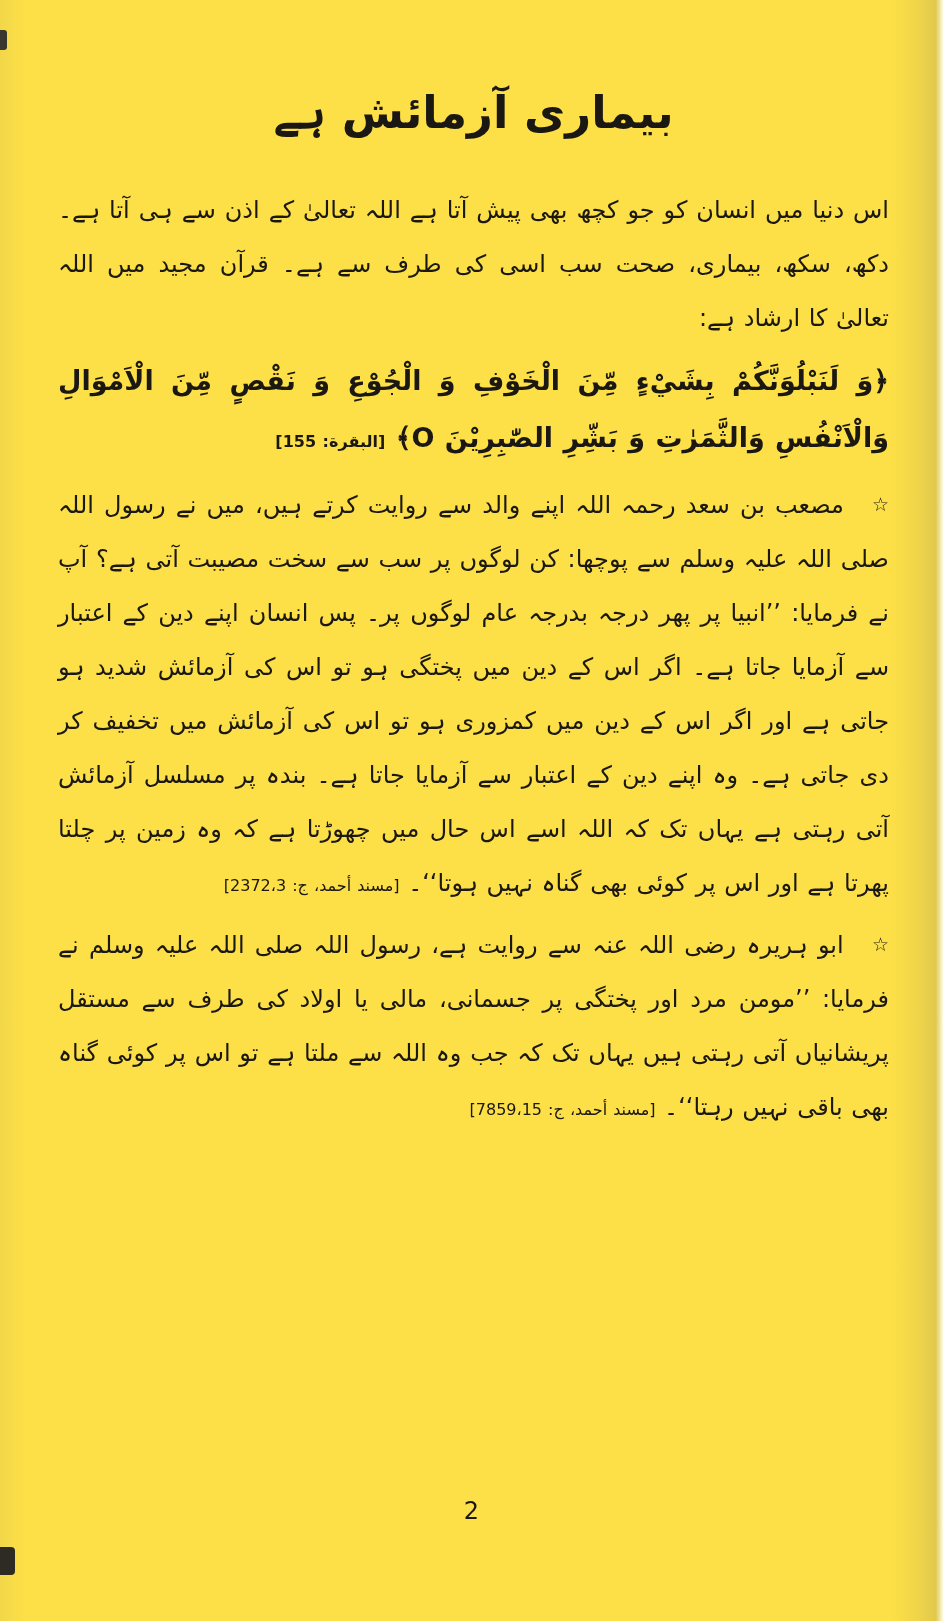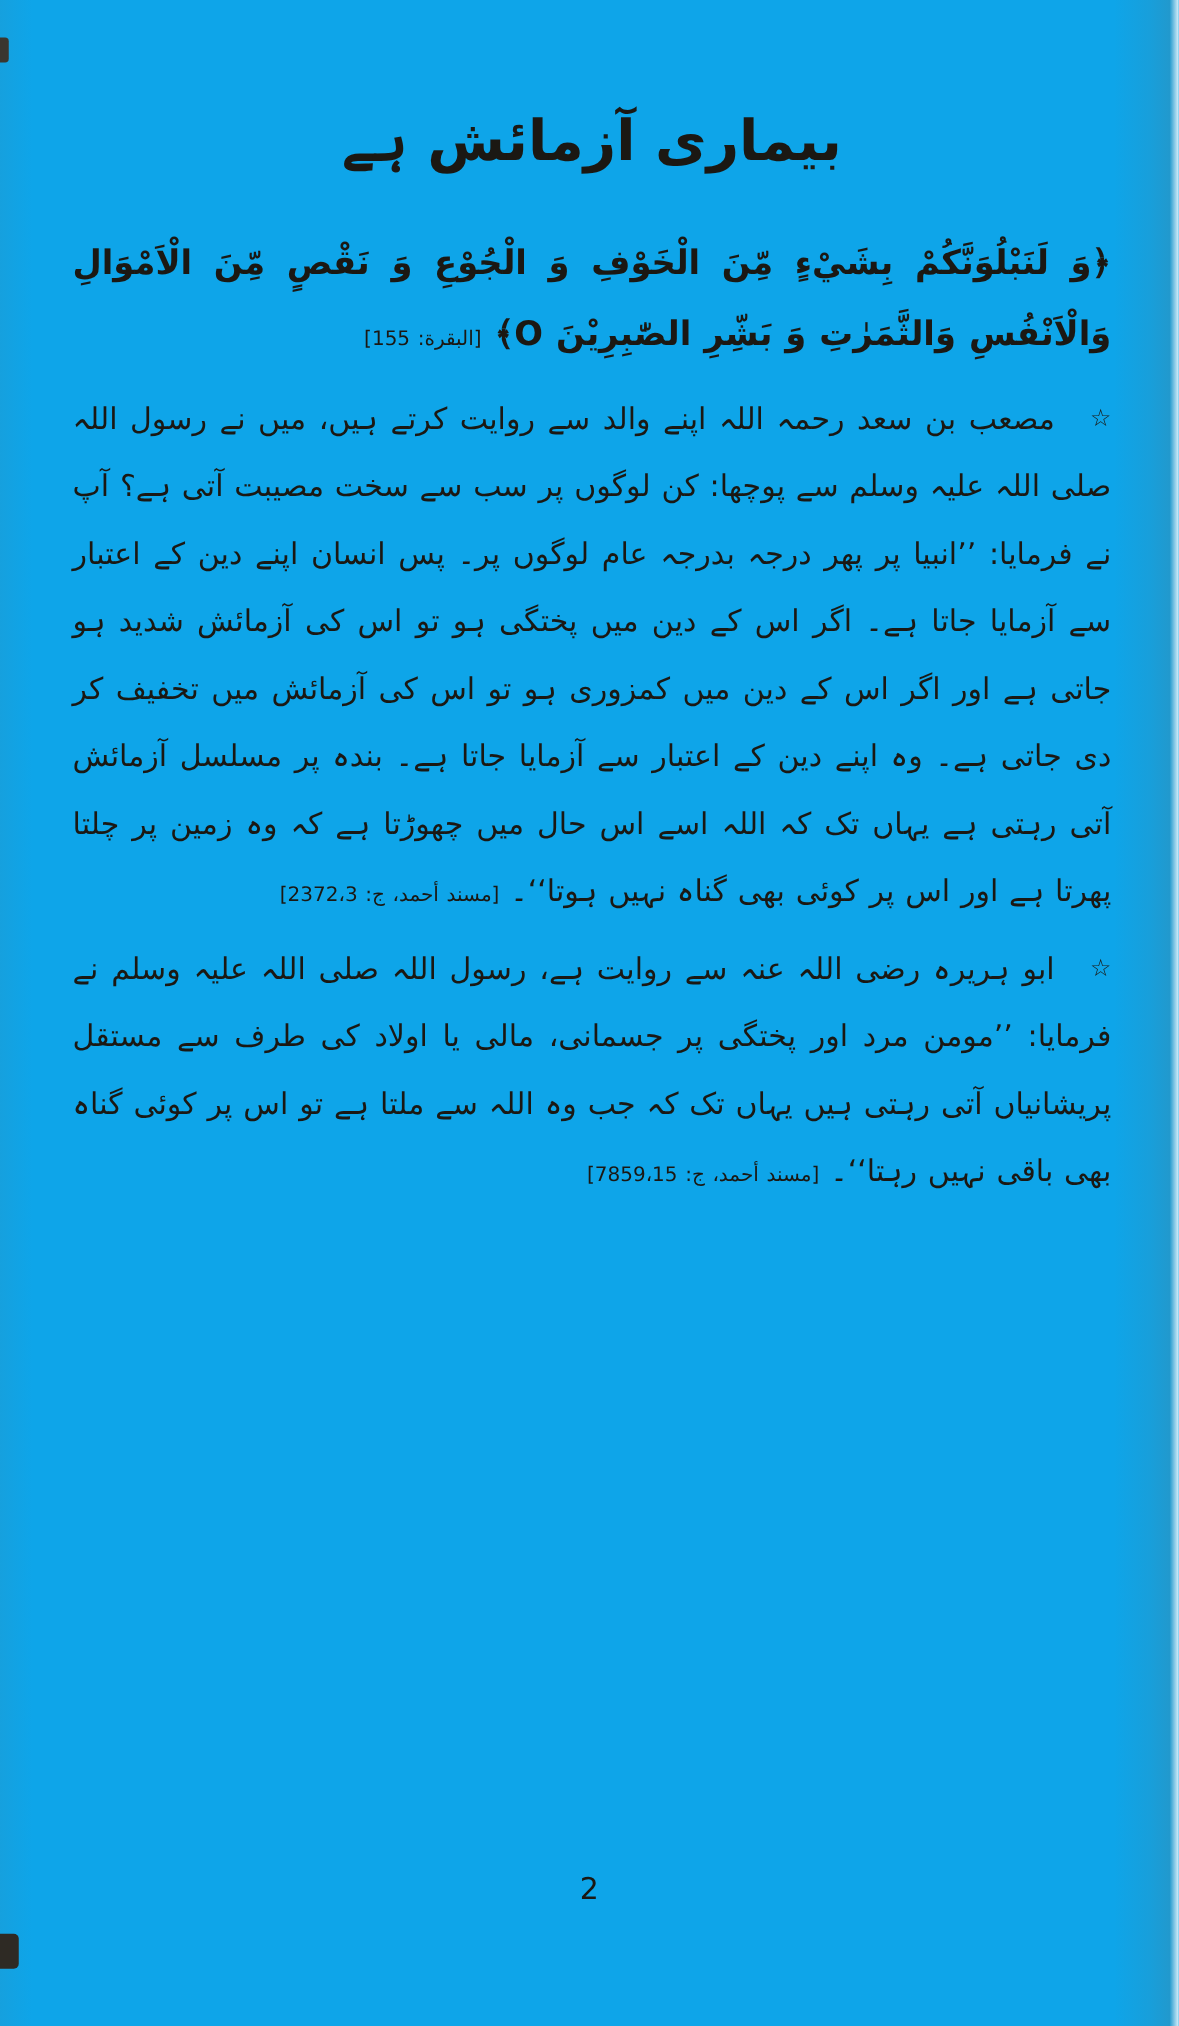--- a/index.html
+++ b/index.html
@@ -1,48 +1,49 @@
 <!DOCTYPE html>
 <html lang="ur"><head>
 <meta charset="utf-8">
 <style>
   *{box-sizing:border-box}
   html,body{margin:0;padding:0}
   body{background:#d9d7d3;font-family:"DejaVu Sans",sans-serif}
-  .page{position:relative;width:943px;height:1621px;margin:0 auto;background:#0ea5e9;overflow:hidden;color:#1b1813}
+  .page{position:relative;width:943px;height:1621px;margin:0 auto;background:#fde047;overflow:hidden;color:#1b1813}
   .scan-right{position:absolute;top:0;right:0;width:52px;height:100%;pointer-events:none;
     background:linear-gradient(to right, rgba(110,105,95,0) 0%, rgba(110,105,95,0.10) 55%, rgba(110,105,95,0.20) 86%, rgba(255,255,255,0.85) 100%)}
   .scan-left{position:absolute;top:0;left:0;width:26px;height:100%;pointer-events:none;
     background:linear-gradient(to left, rgba(110,105,95,0) 0%, rgba(110,105,95,0.08) 100%)}
   .mark-a{position:absolute;left:0;top:30px;width:7px;height:20px;background:#3a362f;border-radius:0 3px 3px 0}
   .mark-b{position:absolute;left:0;top:1547px;width:15px;height:28px;background:#2e2a24;border-radius:0 4px 4px 0}
   .content{position:absolute;top:86px;left:58px;right:54px;direction:rtl;text-align:justify}
   .title{margin:0 0 44px;text-align:center;font-size:45px;font-weight:700}
   .para{margin:0 0 8px;font-size:24px;line-height:2.25;word-spacing:1px}
   .verse-p{font-size:27px;font-weight:700;line-height:2.1;margin:4px 0 12px}
-  .verse-p .ref{font-weight:400}
+  .verse-p .ref{font-weight:700}
   .translation{padding:0 10px}
   .ref{font-size:16px;white-space:nowrap}
   .star{display:inline-block;font-size:19px;vertical-align:2px;margin-left:18px}
   .pagenum{position:absolute;left:0;right:0;bottom:96px;text-align:center;font-size:24px}
 </style>
 </head>
 <body>
 
 <div class="page">
 
   <div class="scan-right"></div>
   <div class="scan-left"></div>
   <div class="mark-a"></div>
   <div class="mark-b"></div>
 
   <div class="content">
 
     <h1 class="title">بیماری آزمائش ہے</h1>
 
+    <p class="para">اس دنیا میں انسان کو جو کچھ بھی پیش آتا ہے اللہ تعالیٰ کے اذن سے ہی آتا ہے۔ دکھ، سکھ، بیماری، صحت سب اسی کی طرف سے ہے۔ قرآن مجید میں اللہ تعالیٰ کا ارشاد ہے:</p>
 
     <p class="para verse-p">
       <span>﴿وَ لَنَبْلُوَنَّكُمْ بِشَيْءٍ مِّنَ الْخَوْفِ وَ الْجُوْعِ وَ نَقْصٍ مِّنَ الْاَمْوَالِ وَالْاَنْفُسِ وَالثَّمَرٰتِ وَ بَشِّرِ الصّٰبِرِيْنَ O﴾</span>
       <span class="ref">[البقرة: 155]</span>
     </p>
 
 
     <p class="para">
       <span class="star">☆</span>
       <span>مصعب بن سعد رحمہ اللہ اپنے والد سے روایت کرتے ہیں، میں نے رسول اللہ صلی اللہ علیہ وسلم سے پوچھا: کن لوگوں پر سب سے سخت مصیبت آتی ہے؟ آپ نے فرمایا: ’’انبیا پر پھر درجہ بدرجہ عام لوگوں پر۔ پس انسان اپنے دین کے اعتبار سے آزمایا جاتا ہے۔ اگر اس کے دین میں پختگی ہو تو اس کی آزمائش شدید ہو جاتی ہے اور اگر اس کے دین میں کمزوری ہو تو اس کی آزمائش میں تخفیف کر دی جاتی ہے۔ وہ اپنے دین کے اعتبار سے آزمایا جاتا ہے۔ بندہ پر مسلسل آزمائش آتی رہتی ہے یہاں تک کہ اللہ اسے اس حال میں چھوڑتا ہے کہ وہ زمین پر چلتا پھرتا ہے اور اس پر کوئی بھی گناہ نہیں ہوتا‘‘۔</span>

